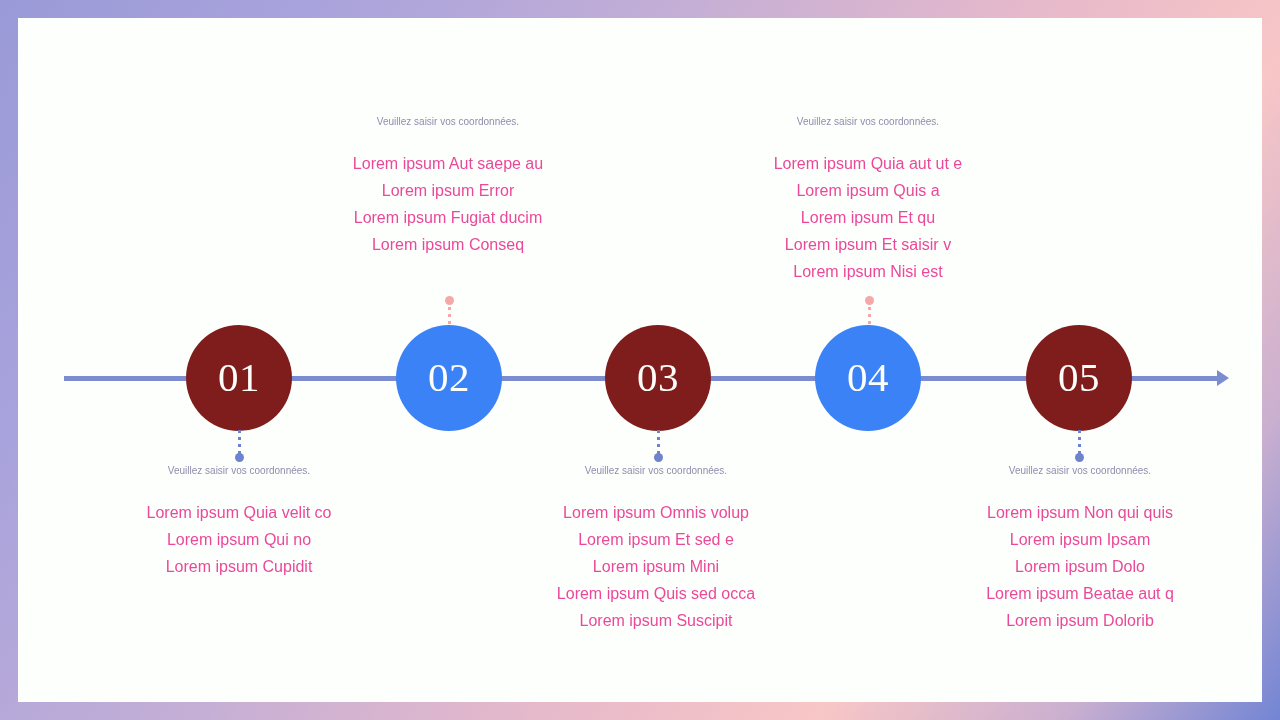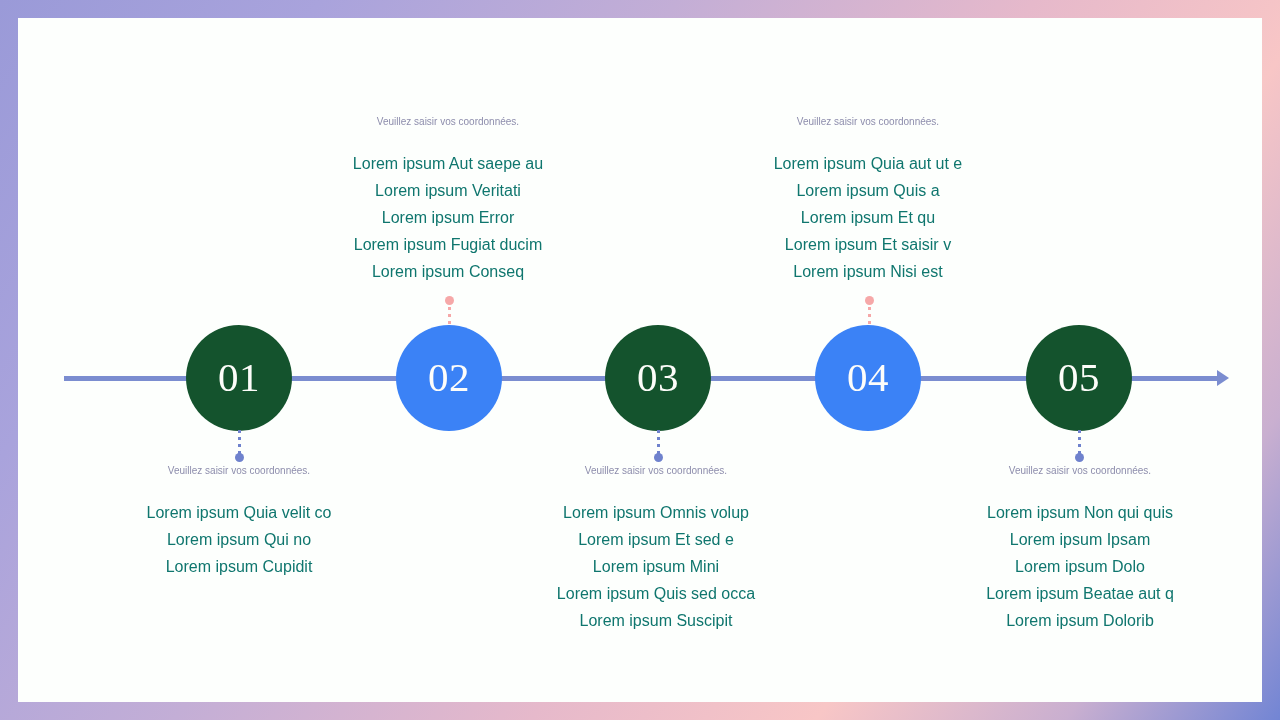--- a/index.html
+++ b/index.html
@@ -72,21 +72,21 @@
   }
   .milestone-number {
     font-family: "Liberation Serif", serif;
     font-size: 41px;
     color: #fdfdfa;
     letter-spacing: 0.5px;
     line-height: 1;
     position: relative;
     top: -1px;
   }
-  .milestone.blue { background: #14532d; }
+  .milestone.blue { background: #7f1d1d; }
   .milestone.pink { background: #3b82f6; }
 
   .m-01 { left: 168px; }
   .m-02 { left: 378px; }
   .m-03 { left: 587px; }
   .m-04 { left: 797px; }
   .m-05 { left: 1008px; justify-content: center; }
 
   
   .connector {
@@ -129,21 +129,21 @@
     text-align: center;
   }
   .block-heading {
     font-size: 10px;
     color: #8d8dac;
     line-height: 1.35;
     margin-bottom: 21px;
   }
   .block-lines {
     font-size: 16px;
-    color: #0f766e;
+    color: #ec4899;
     line-height: 27.2px;
   }
   .block-line { white-space: nowrap; }
 
   .tb-02 { left: 280px; top: 97px; }
   .tb-04 { left: 700px; top: 97px; }
   .tb-01 { left: 71px;  top: 446px; }
   .tb-03 { left: 488px; top: 446px; }
   .tb-05 { left: 912px; top: 446px; }
 </style>
@@ -191,21 +191,20 @@
   </div>
   <div class="connector down c-05">
     <div class="dotted"></div>
     <div class="dot"></div>
   </div>
 
   <div class="text-block tb-02">
     <div class="block-heading">Veuillez saisir vos coordonnées.</div>
     <div class="block-lines">
       <div class="block-line">Lorem ipsum Aut saepe au</div>
-      <div class="block-line">Lorem ipsum Veritati</div>
       <div class="block-line">Lorem ipsum Error</div>
       <div class="block-line">Lorem ipsum Fugiat ducim</div>
       <div class="block-line">Lorem ipsum Conseq</div>
     </div>
   </div>
 
   <div class="text-block tb-04">
     <div class="block-heading">Veuillez saisir vos coordonnées.</div>
     <div class="block-lines">
       <div class="block-line">Lorem ipsum Quia aut ut e</div>

